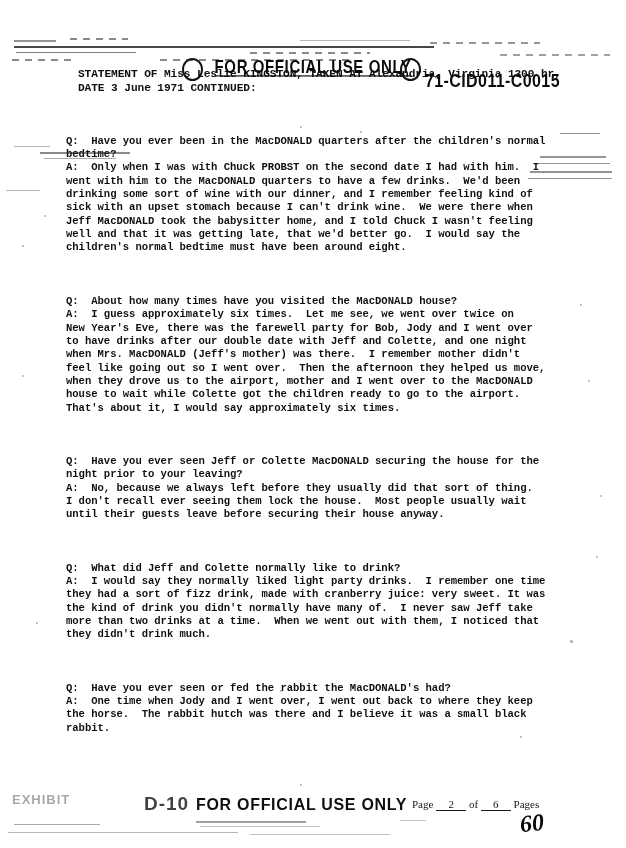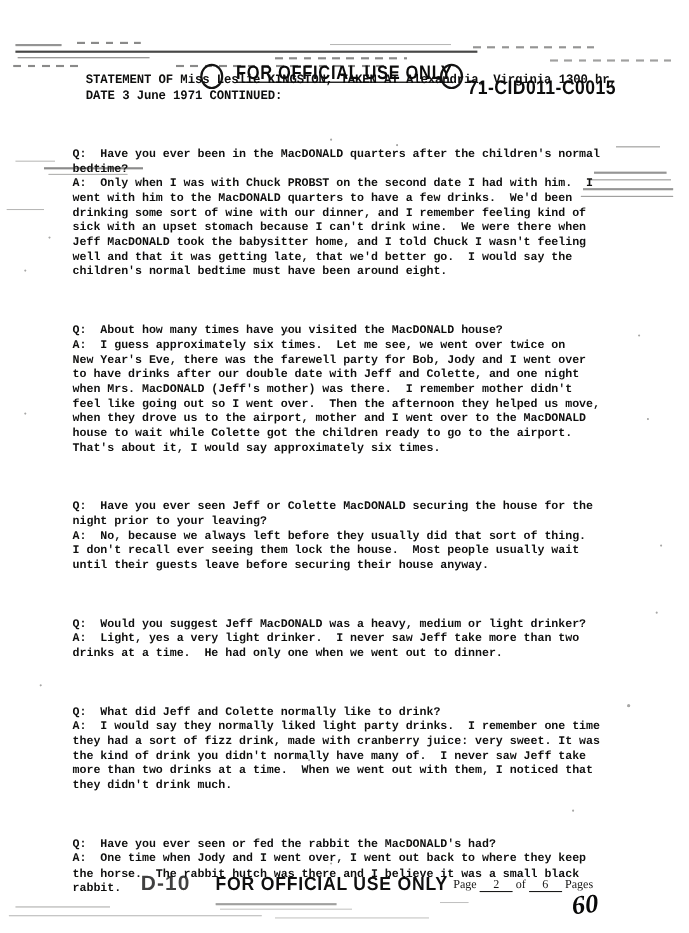--- a/index.html
+++ b/index.html
@@ -132,21 +132,21 @@
     font-weight: 700;
     letter-spacing: 1px;
     color: #2c2c2c;
     opacity: .42;
     filter: blur(.45px);
     white-space: nowrap;
     overflow: hidden;
   }
   #exhibit-number {
     position: absolute;
-    top: 3px; left: 128px;
+    top: 3px; left: 144px;
     font-family: "Liberation Sans", sans-serif;
     font-weight: 700;
     font-size: 19px;
     letter-spacing: 1px;
     color: #1c1c1c;
     opacity: .82;
     white-space: nowrap;
   }
   #footer-banner {
     position: absolute;
@@ -232,23 +232,20 @@
 when Mrs. MacDONALD (Jeff's mother) was there.  I remember mother didn't
 feel like going out so I went over.  Then the afternoon they helped us move,
 when they drove us to the airport, mother and I went over to the MacDONALD
 house to wait while Colette got the children ready to go to the airport.
 That's about it, I would say approximately six times.</div>
     <div class="para">Q:  Have you ever seen Jeff or Colette MacDONALD securing the house for the
 night prior to your leaving?
 A:  No, because we always left before they usually did that sort of thing.
 I don't recall ever seeing them lock the house.  Most people usually wait
 until their guests leave before securing their house anyway.</div>
-    <div class="para">Q:  Would you suggest Jeff MacDONALD was a heavy, medium or light drinker?
-A:  Light, yes a very light drinker.  I never saw Jeff take more than two
-drinks at a time.  He had only one when we went out to dinner.</div>
     <div class="para">Q:  What did Jeff and Colette normally like to drink?
 A:  I would say they normally liked light party drinks.  I remember one time
 they had a sort of fizz drink, made with cranberry juice: very sweet. It was
 the kind of drink you didn't normally have many of.  I never saw Jeff take
 more than two drinks at a time.  When we went out with them, I noticed that
 they didn't drink much.</div>
     <div class="para">Q:  Have you ever seen or fed the rabbit the MacDONALD's had?
 A:  One time when Jody and I went over, I went out back to where they keep
 the horse.  The rabbit hutch was there and I believe it was a small black
 rabbit.</div>
@@ -276,20 +273,21 @@
   <span class="speck" style="top:380px; left:588px; width:2px; height:2px;"></span>
   <span class="speck" style="top:495px; left:600px; width:2px; height:2px;"></span>
   <span class="speck" style="top:556px; left:596px; width:2px; height:2px;"></span>
   <span class="speck" style="top:640px; left:570px; width:3px; height:3px;"></span>
   <span class="speck" style="top:622px; left:36px; width:2px; height:2px;"></span>
   <span class="speck" style="top:690px; left:280px; width:2px; height:2px;"></span>
   <span class="speck" style="top:736px; left:520px; width:2px; height:2px;"></span>
   <span class="speck" style="top:784px; left:300px; width:2px; height:2px;"></span>
 
   <div id="footer">
+    <div id="exhibit-stamp">EXHIBIT</div>
 
     <div id="exhibit-number">D-10</div>
 
     <div id="footer-banner">FOR OFFICIAL USE ONLY</div>
 
     <div id="page-count">
       <span>Page</span>
       <span class="blank">2</span>
       <span>of</span>
       <span class="blank">6</span>

